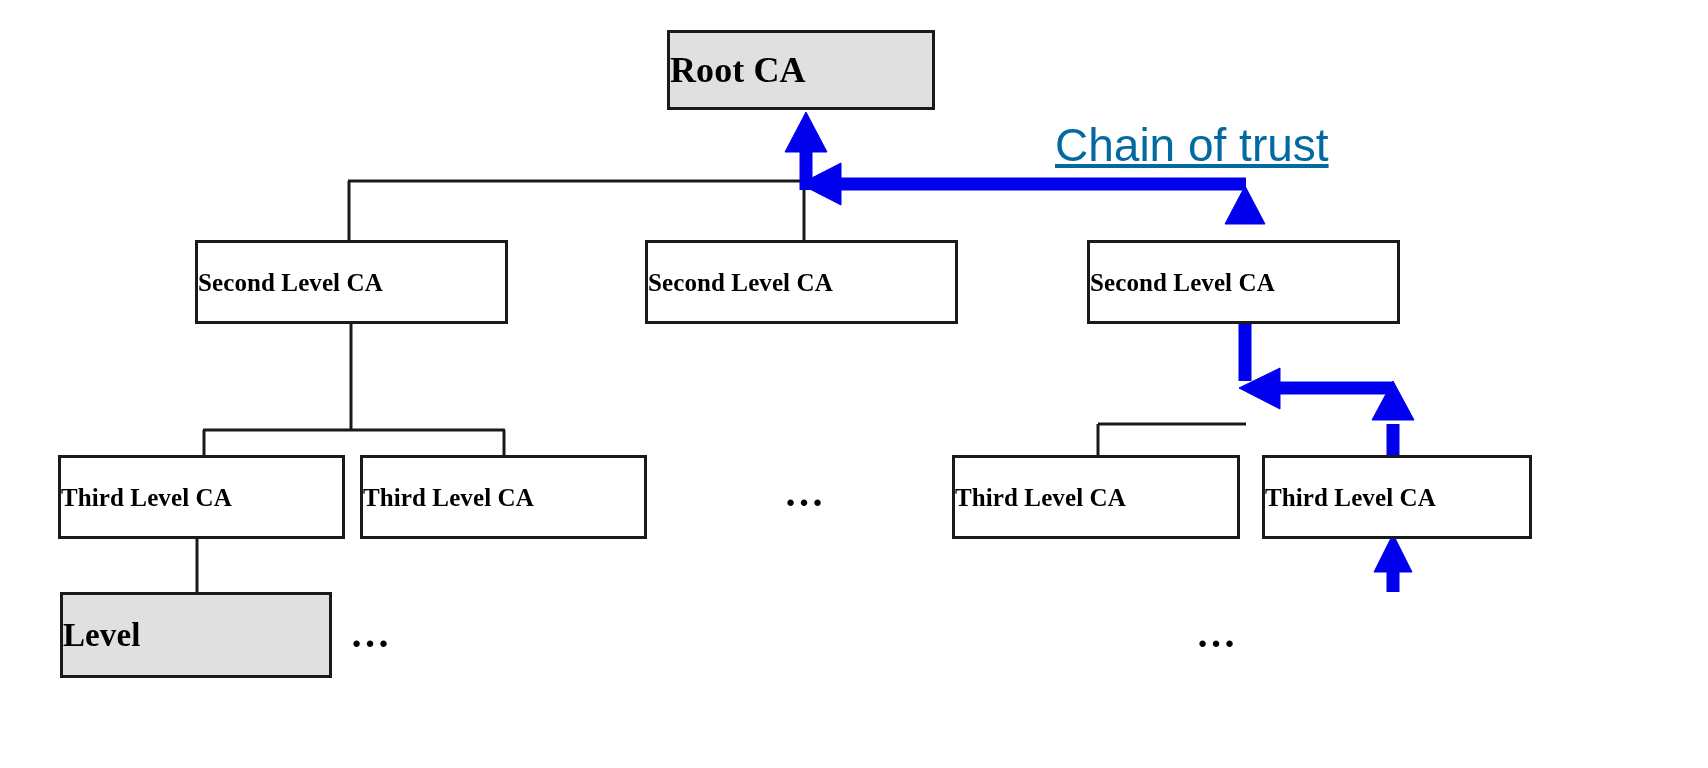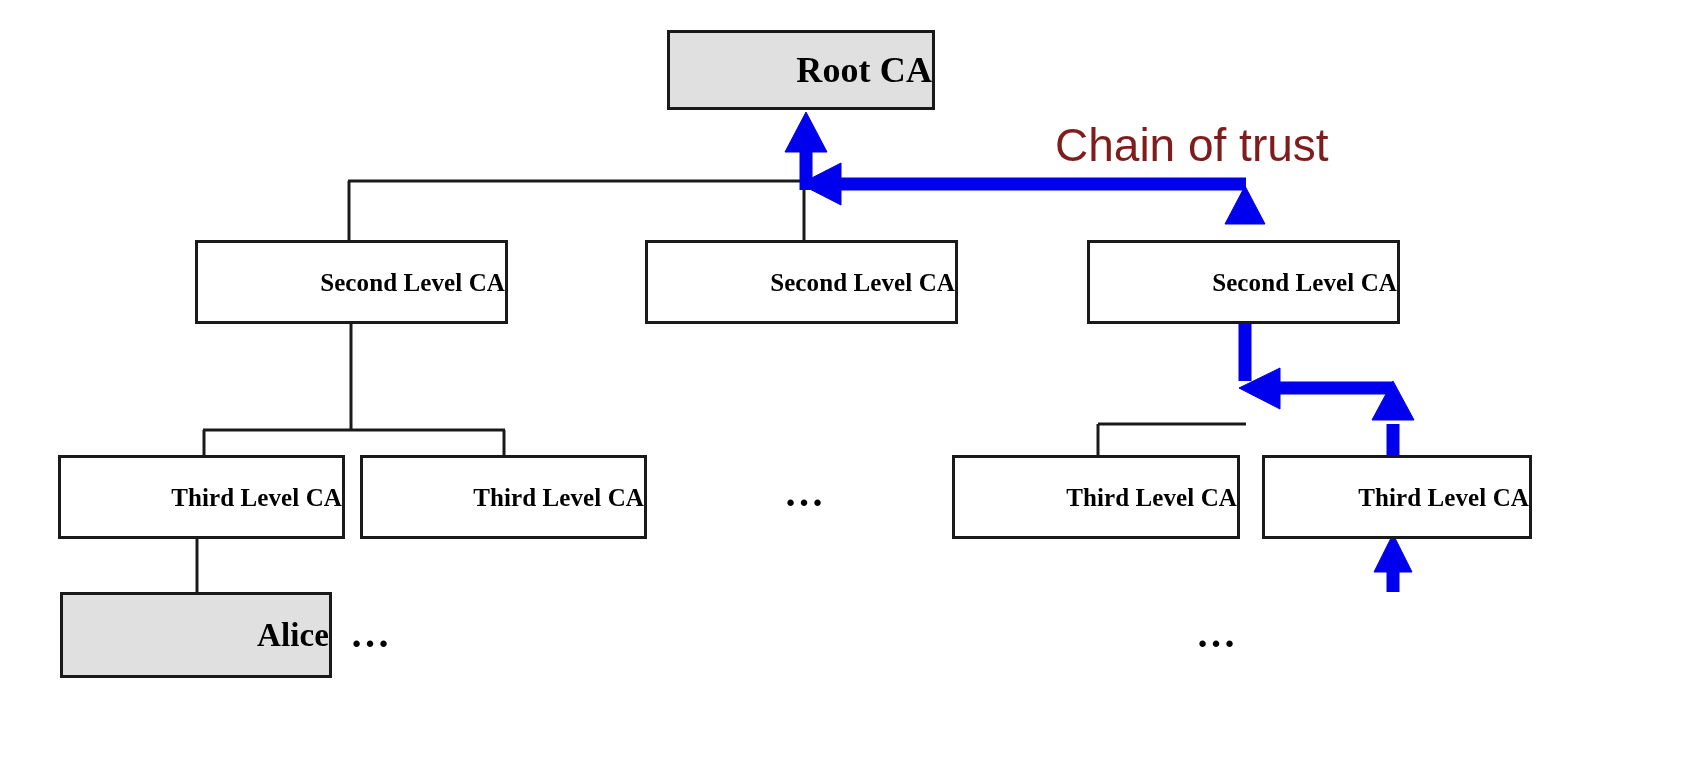--- a/index.html
+++ b/index.html
@@ -25,21 +25,21 @@
     width: 1708px;
     height: 768px;
   }
   .node-box {
     position: absolute;
     box-sizing: border-box;
     border: 3px solid #1a1a1a;
     background: #ffffff;
     display: flex;
     align-items: center;
-    justify-content: flex-end;
+    justify-content: flex-start;
     font-family: "Liberation Serif", serif;
     font-weight: bold;
     color: #000000;
     letter-spacing: 0.1px;
   }
   .node-box.filled {
     background: #e0e0e0;
   }
   .node-label {
     white-space: nowrap;
@@ -159,25 +159,25 @@
 
   <div class="node-box" style="left:952px; top:455px; width:288px; height:84px; font-size:25px;">
     <span class="node-label">Third Level CA</span>
   </div>
 
   <div class="node-box" style="left:1262px; top:455px; width:270px; height:84px; font-size:25px;">
     <span class="node-label">Third Level CA</span>
   </div>
 
   <div class="node-box filled" style="left:60px; top:592px; width:272px; height:86px; font-size:33px;">
-    <span class="node-label">Alice</span>
+    <span class="node-label">Level</span>
   </div>
 
 
   <div class="ellipsis" style="left:350px; top:614px; font-size:40px;">…</div>
 
   <div class="ellipsis" style="left:784px; top:473px; font-size:40px;">…</div>
 
   <div class="ellipsis" style="left:1196px; top:614px; font-size:40px;">…</div>
 
-  <div class="annotation" style="left:1055px; top:122px; font-size:46px; color:#7f1d1d;">Chain of trust</div>
+  <div class="annotation" style="left:1055px; top:122px; font-size:46px; color:#0369a1;text-decoration:underline;">Chain of trust</div>
 
 </div>
 
 </body></html>

